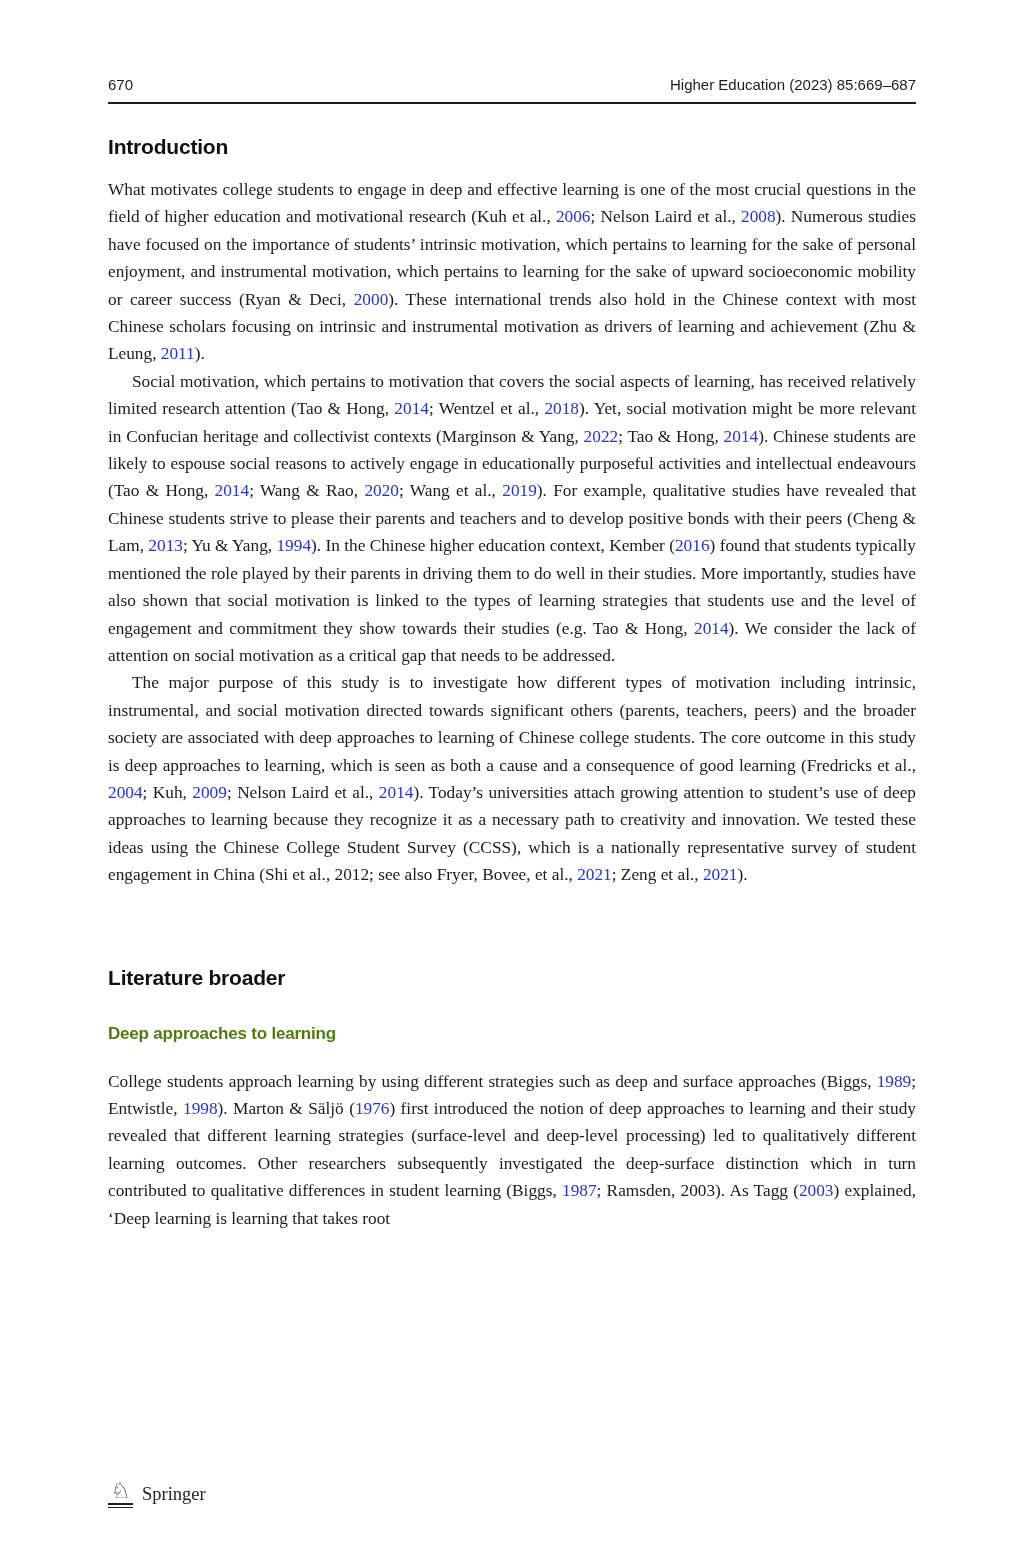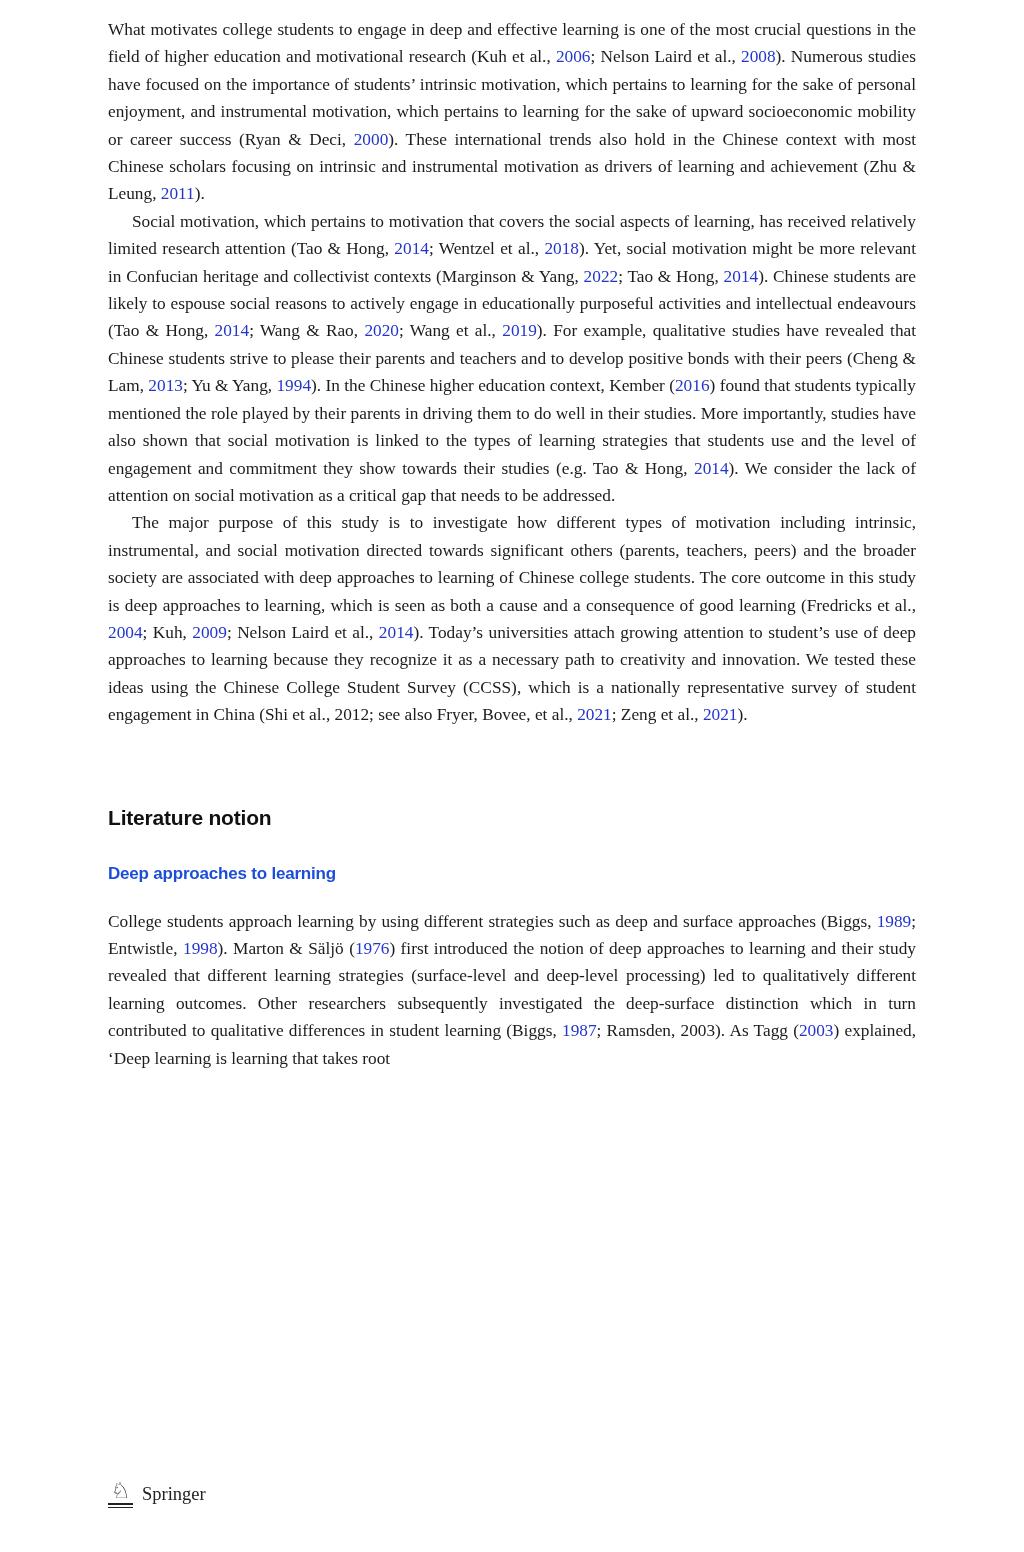--- a/index.html
+++ b/index.html
@@ -23,21 +23,21 @@
     font-family:"Liberation Sans", sans-serif;
     font-weight:700;font-size:21px;line-height:26px;
     letter-spacing:-0.2px;
     margin:30px 0 0 0;color:#111;
   }
   h1.sec-title.lit{margin-top:76px;}
   h2.subsec-title{
     font-family:"Liberation Sans", sans-serif;
     font-weight:700;font-size:17px;line-height:22px;
     letter-spacing:-0.2px;
-    margin:32px 0 0 0;color:#1d4ed8;
+    margin:32px 0 0 0;color:#4d7c0f;
   }
   p.para{
     font-size:17.3px;line-height:27.4px;
     text-align:justify;
     margin:0;
   }
   p.para.first{margin-top:16px;}
   p.para.indent{text-indent:24px;}
   p.para.after-sub{margin-top:23px;}
   .cite{color:var(--link-color,#2336cc);cursor:pointer;}
@@ -53,27 +53,32 @@
     font-size:22px;line-height:1;color:#222;
   }
   .sp-logo .rule1{width:25px;height:1.5px;background:#222;margin-top:1px;}
   .sp-logo .rule2{width:25px;height:1.5px;background:#222;margin-top:2px;}
 </style>
 </head>
 <body>
 
 <div class="content">
 
+  <div class="page-header">
+    <span>670</span>
+    <span>Higher Education (2023) 85:669–687</span>
+  </div>
 
+  <h1 class="sec-title">Introduction</h1>
 
   <p class="para first"><span>What motivates college students to engage in deep and effective learning is one of the most crucial questions in the field of higher education and motivational research (Kuh et al., </span><span class="cite">2006</span><span>; Nelson Laird et al., </span><span class="cite">2008</span><span>). Numerous studies have focused on the importance of students’ intrinsic motivation, which pertains to learning for the sake of personal enjoyment, and instrumental motivation, which pertains to learning for the sake of upward socioeconomic mobility or career success (Ryan &amp; Deci, </span><span class="cite">2000</span><span>). These international trends also hold in the Chinese context with most Chinese scholars focusing on intrinsic and instrumental motivation as drivers of learning and achievement (Zhu &amp; Leung, </span><span class="cite">2011</span><span>).</span></p>
   <p class="para indent"><span>Social motivation, which pertains to motivation that covers the social aspects of learning, has received relatively limited research attention (Tao &amp; Hong, </span><span class="cite">2014</span><span>; Wentzel et al., </span><span class="cite">2018</span><span>). Yet, social motivation might be more relevant in Confucian heritage and collectivist contexts (Marginson &amp; Yang, </span><span class="cite">2022</span><span>; Tao &amp; Hong, </span><span class="cite">2014</span><span>). Chinese students are likely to espouse social reasons to actively engage in educationally purposeful activities and intellectual endeavours (Tao &amp; Hong, </span><span class="cite">2014</span><span>; Wang &amp; Rao, </span><span class="cite">2020</span><span>; Wang et al., </span><span class="cite">2019</span><span>). For example, qualitative studies have revealed that Chinese students strive to please their parents and teachers and to develop positive bonds with their peers (Cheng &amp; Lam, </span><span class="cite">2013</span><span>; Yu &amp; Yang, </span><span class="cite">1994</span><span>). In the Chinese higher education context, Kember (</span><span class="cite">2016</span><span>) found that students typically mentioned the role played by their parents in driving them to do well in their studies. More importantly, studies have also shown that social motivation is linked to the types of learning strategies that students use and the level of engagement and commitment they show towards their studies (e.g. Tao &amp; Hong, </span><span class="cite">2014</span><span>). We consider the lack of attention on social motivation as a critical gap that needs to be addressed.</span></p>
   <p class="para indent"><span>The major purpose of this study is to investigate how different types of motivation including intrinsic, instrumental, and social motivation directed towards significant others (parents, teachers, peers) and the broader society are associated with deep approaches to learning of Chinese college students. The core outcome in this study is deep approaches to learning, which is seen as both a cause and a consequence of good learning (Fredricks et al., </span><span class="cite">2004</span><span>; Kuh, </span><span class="cite">2009</span><span>; Nelson Laird et al., </span><span class="cite">2014</span><span>). Today’s universities attach growing attention to student’s use of deep approaches to learning because they recognize it as a necessary path to creativity and innovation. We tested these ideas using the Chinese College Student Survey (CCSS), which is a nationally representative survey of student engagement in China (Shi et al., 2012; see also Fryer, Bovee, et al., </span><span class="cite">2021</span><span>; Zeng et al., </span><span class="cite">2021</span><span>).</span></p>
 
-  <h1 class="sec-title lit">Literature notion</h1>
+  <h1 class="sec-title lit">Literature broader</h1>
   <h2 class="subsec-title">Deep approaches to learning</h2>
 
   <p class="para after-sub"><span>College students approach learning by using different strategies such as deep and surface approaches (Biggs, </span><span class="cite">1989</span><span>; Entwistle, </span><span class="cite">1998</span><span>). Marton &amp; Säljö (</span><span class="cite">1976</span><span>) first introduced the notion of deep approaches to learning and their study revealed that different learning strategies (surface-level and deep-level processing) led to qualitatively different learning outcomes. Other researchers subsequently investigated the deep-surface distinction which in turn contributed to qualitative differences in student learning (Biggs, </span><span class="cite">1987</span><span>; Ramsden, 2003). As Tagg (</span><span class="cite">2003</span><span>) explained, ‘Deep learning is learning that takes root</span></p>
 
 </div>
 
 <div class="page-footer">
   <span class="sp-logo">
     <span class="glyph">♘</span>
     <span class="rule1"></span>

